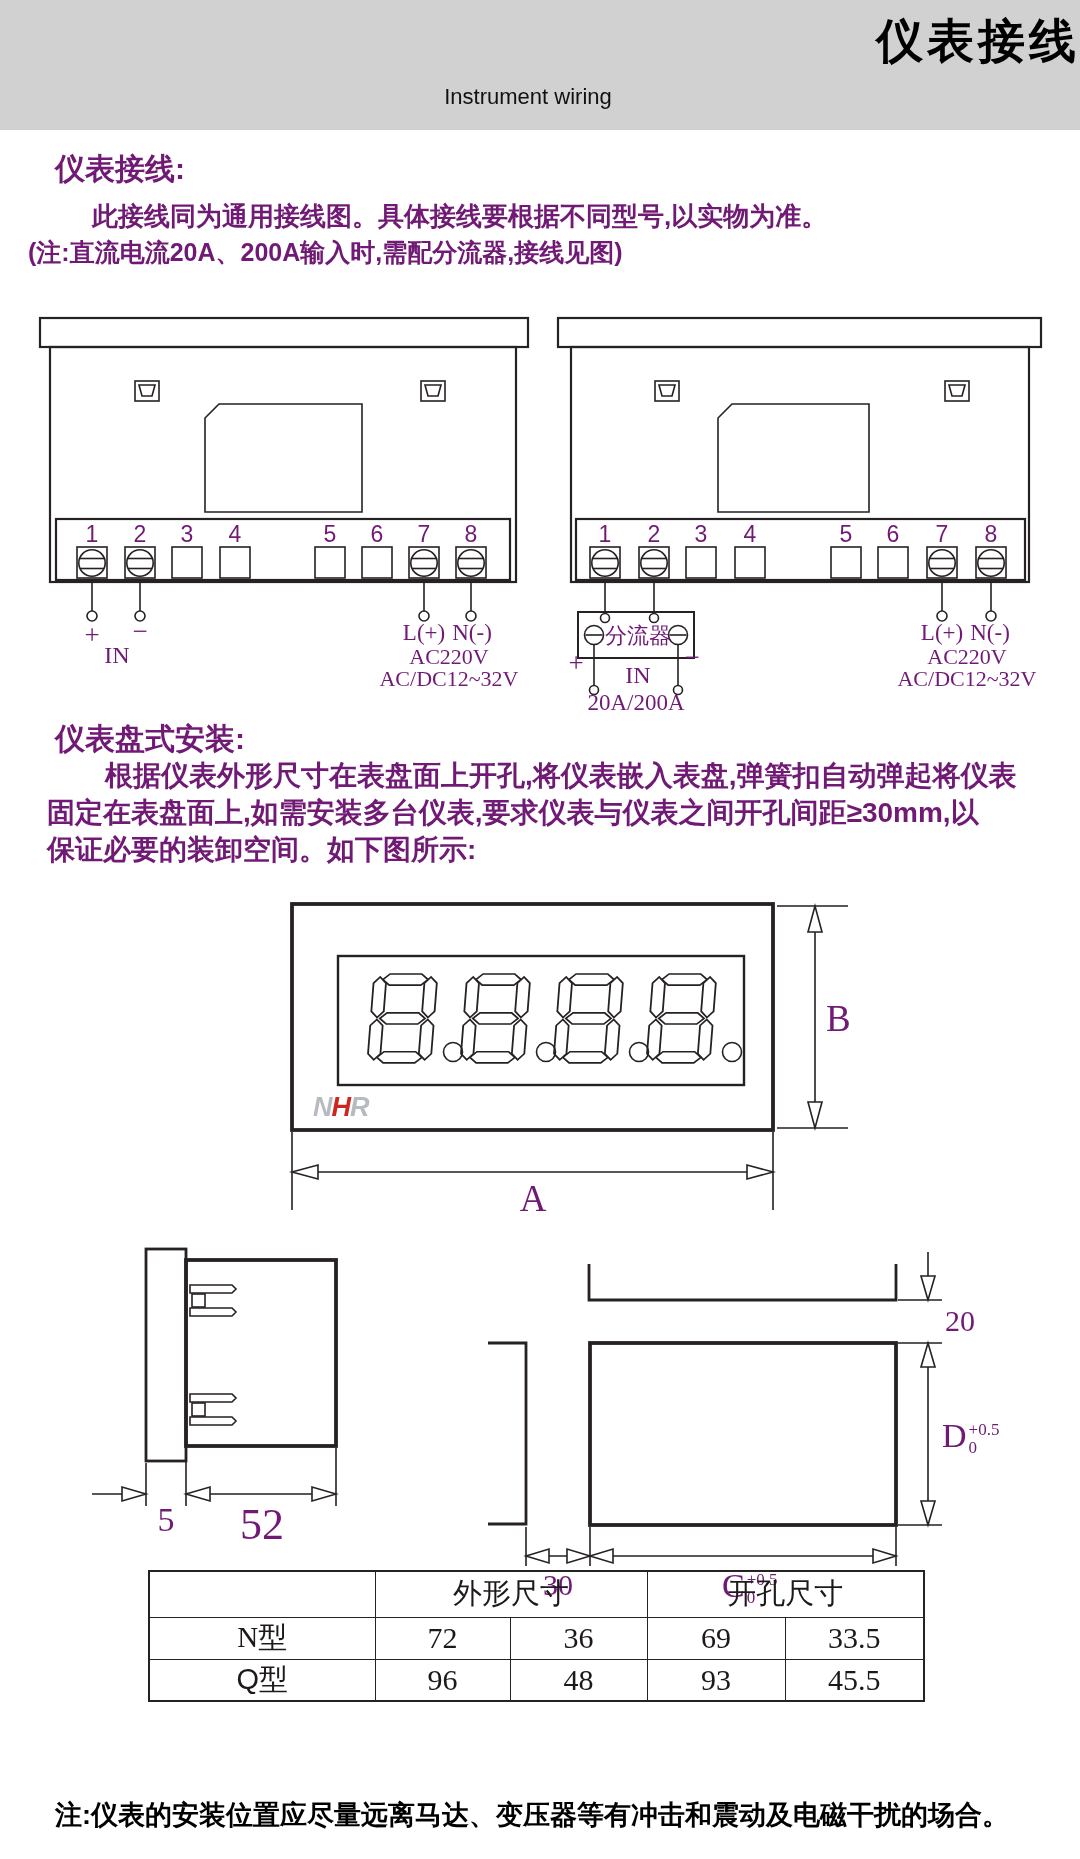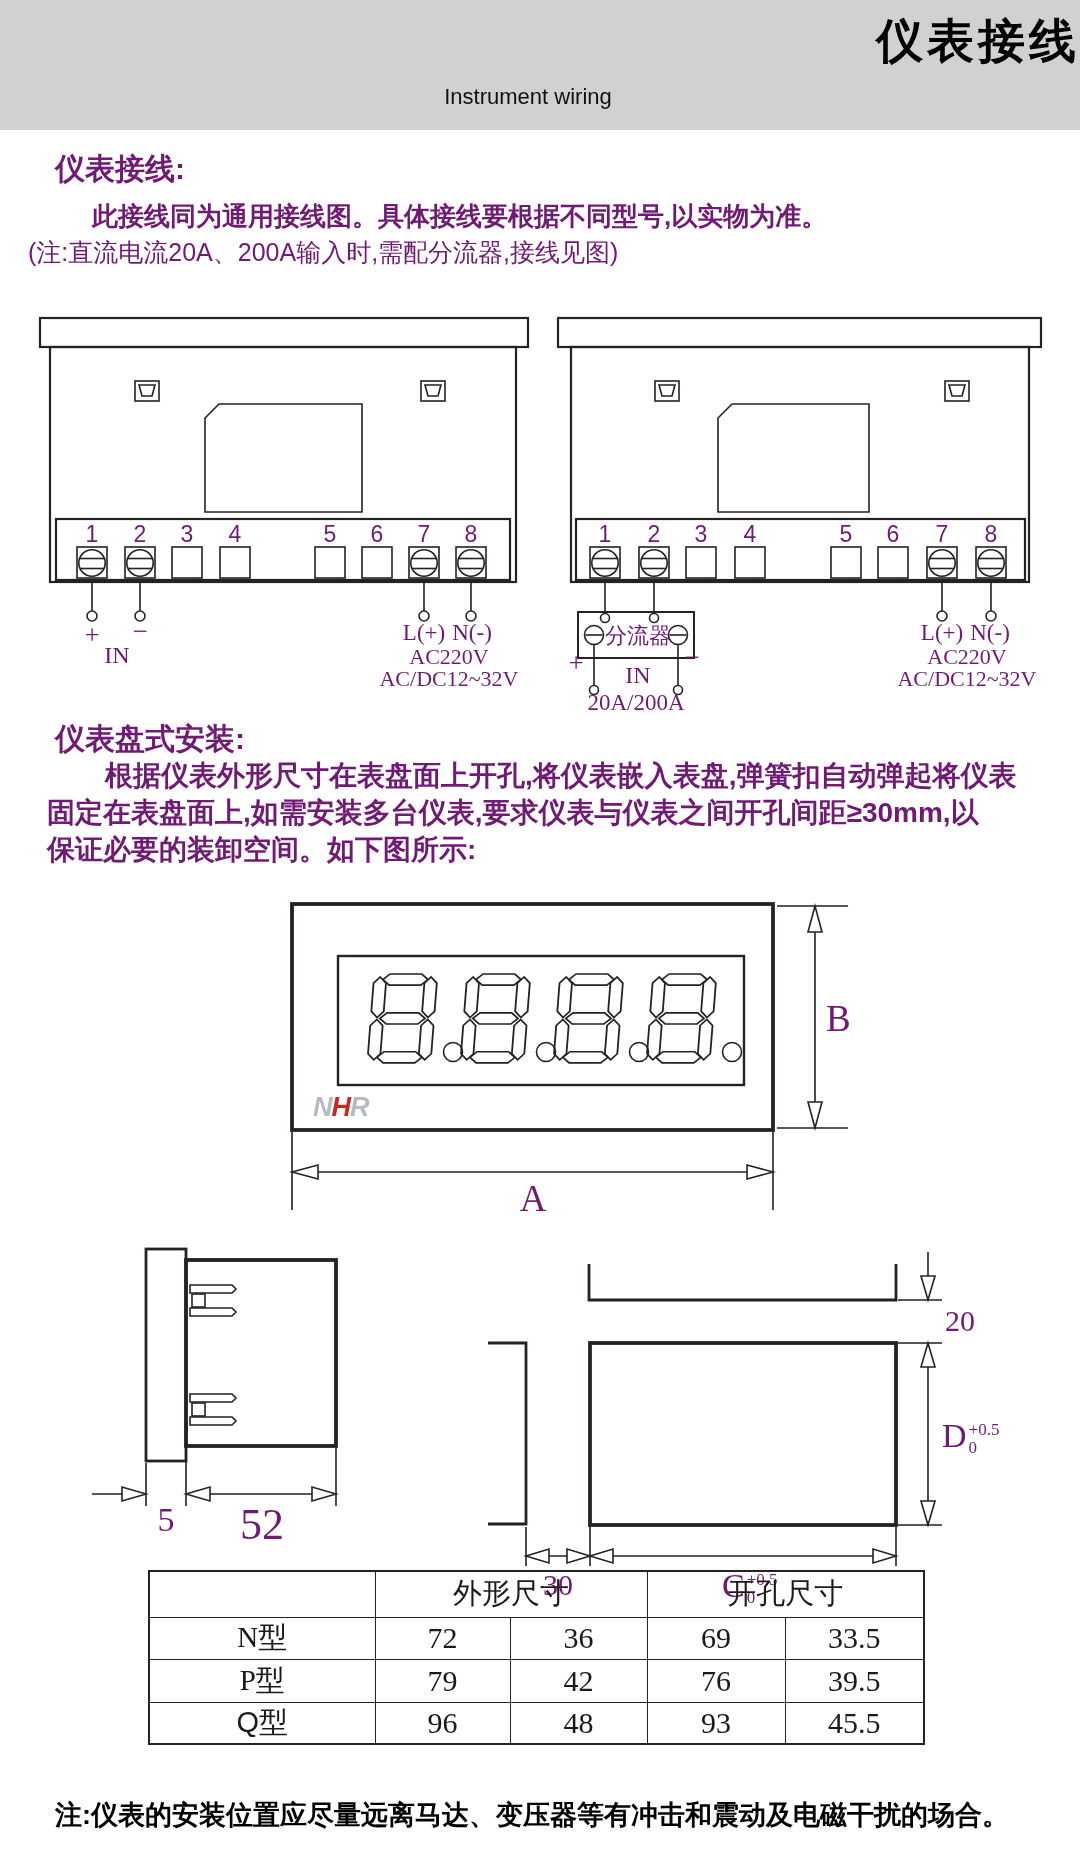--- a/index.html
+++ b/index.html
@@ -31,21 +31,21 @@
 
 <div class="page">
 
   <div class="hdr">
     <div class="hdr-title">仪表接线</div>
     <div class="hdr-sub">Instrument wiring</div>
   </div>
 
   <div class="lbl b" style="left:55px;top:152px;font-size:30px;">仪表接线:</div>
   <div class="lbl b" style="left:92px;top:202px;font-size:26px;">此接线同为通用接线图。具体接线要根据不同型号,以实物为准。</div>
-  <div class="lbl" style="left:28px;top:238px;font-size:25px;font-weight:400;text-align:center;">(注:直流电流20A、200A输入时,需配分流器,接线见图)</div>
+  <div class="lbl" style="left:28px;top:238px;font-size:25px;font-weight:700;text-align:center;">(注:直流电流20A、200A输入时,需配分流器,接线见图)</div>
 
   <svg class="art" width="1080" height="1859" viewBox="0 0 1080 1859" fill="none" stroke="#262122" stroke-width="1.6">
     <defs>
       <g id="d8">
         <polygon points="10,5.5 16,0 44,0 50,5.5 44,11 16,11" fill="#fff"></polygon>
         <polygon points="10,44 16,38.5 44,38.5 50,44 44,49.5 16,49.5" fill="#fff"></polygon>
         <polygon points="10,82.5 16,77 44,77 50,82.5 44,88 16,88" fill="#fff"></polygon>
         <polygon points="7.5,3 13,9 13,37 7.5,43 2,37 2,9" fill="#fff"></polygon>
         <polygon points="52.5,3 58,9 58,37 52.5,43 47,37 47,9" fill="#fff"></polygon>
         <polygon points="7.5,45 13,51 13,79 7.5,85 2,79 2,51" fill="#fff"></polygon>
@@ -253,27 +253,20 @@
       <td colspan="2">外形尺寸</td>
       <td colspan="2">开孔尺寸</td>
     </tr>
     <tr style="height:42px">
       <td><span style="font-family:'Liberation Serif',serif;">N型</span></td>
       <td class="num">72</td>
       <td class="num">36</td>
       <td class="num">69</td>
       <td class="num">33.5</td>
     </tr>
-    <tr style="height:43px">
-      <td><span style="font-family:'Liberation Serif',serif;">P型</span></td>
-      <td class="num">79</td>
-      <td class="num">42</td>
-      <td class="num">76</td>
-      <td class="num">39.5</td>
-    </tr>
     <tr style="height:41px">
       <td><span style="font-family:Liberation Sans, sans-serif;">Q型</span></td>
       <td class="num">96</td>
       <td class="num">48</td>
       <td class="num">93</td>
       <td class="num">45.5</td>
     </tr>
   </tbody>
     </table>
 

